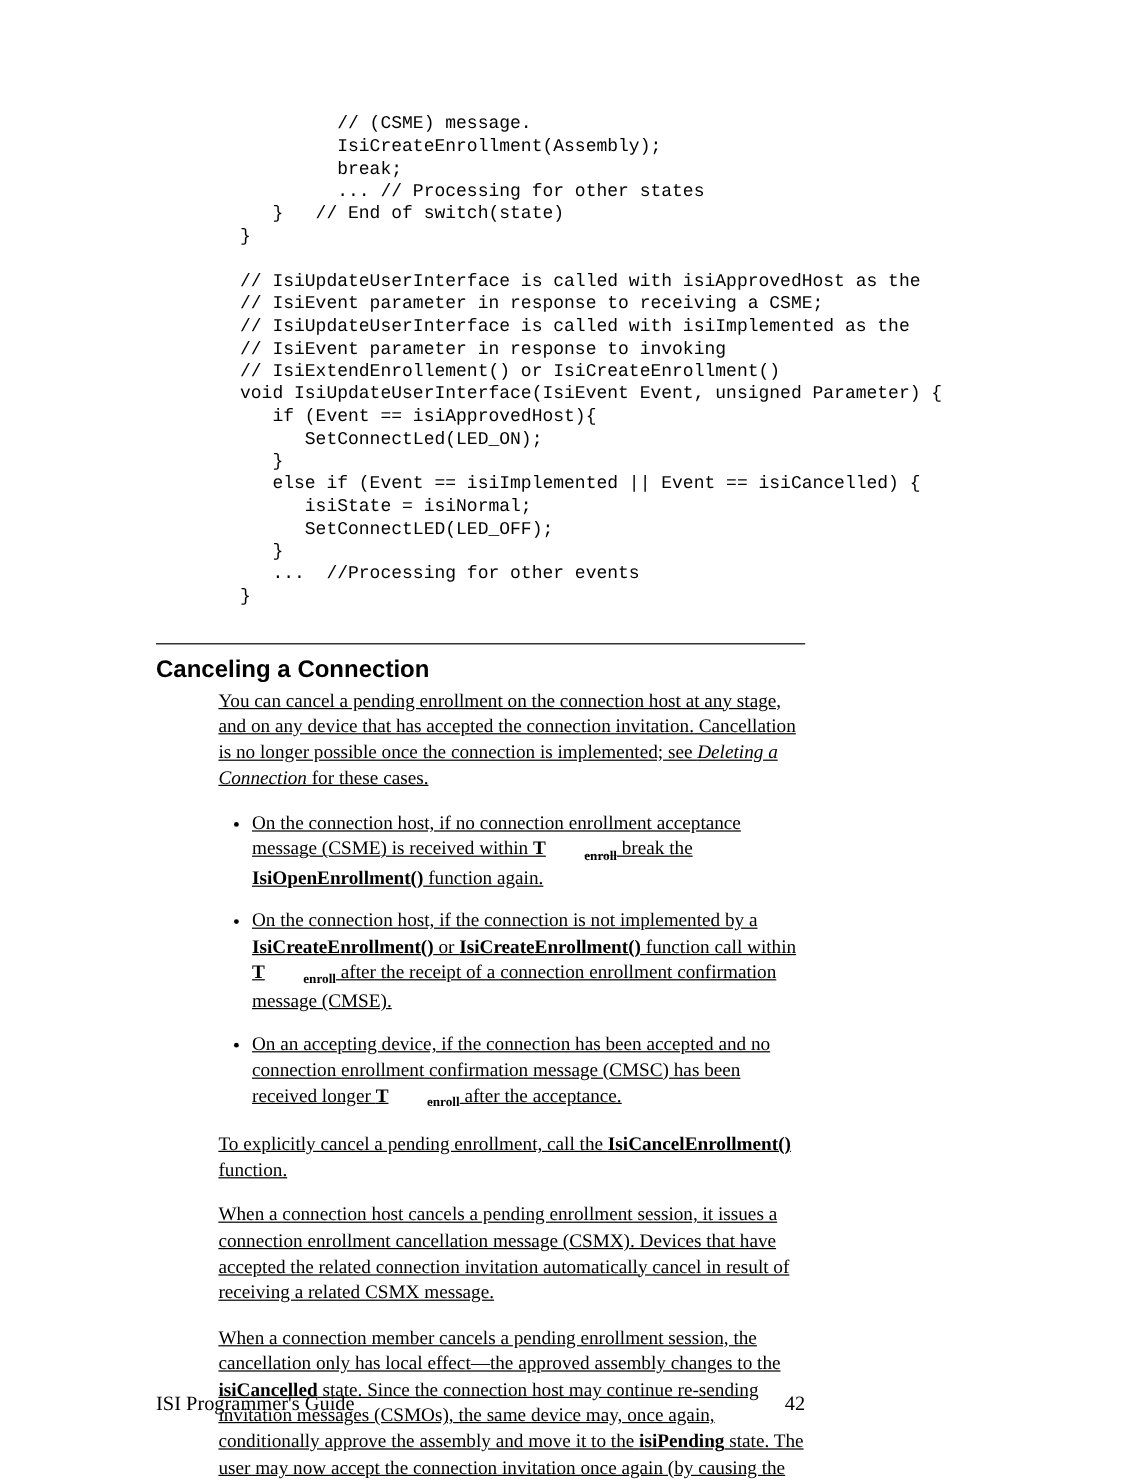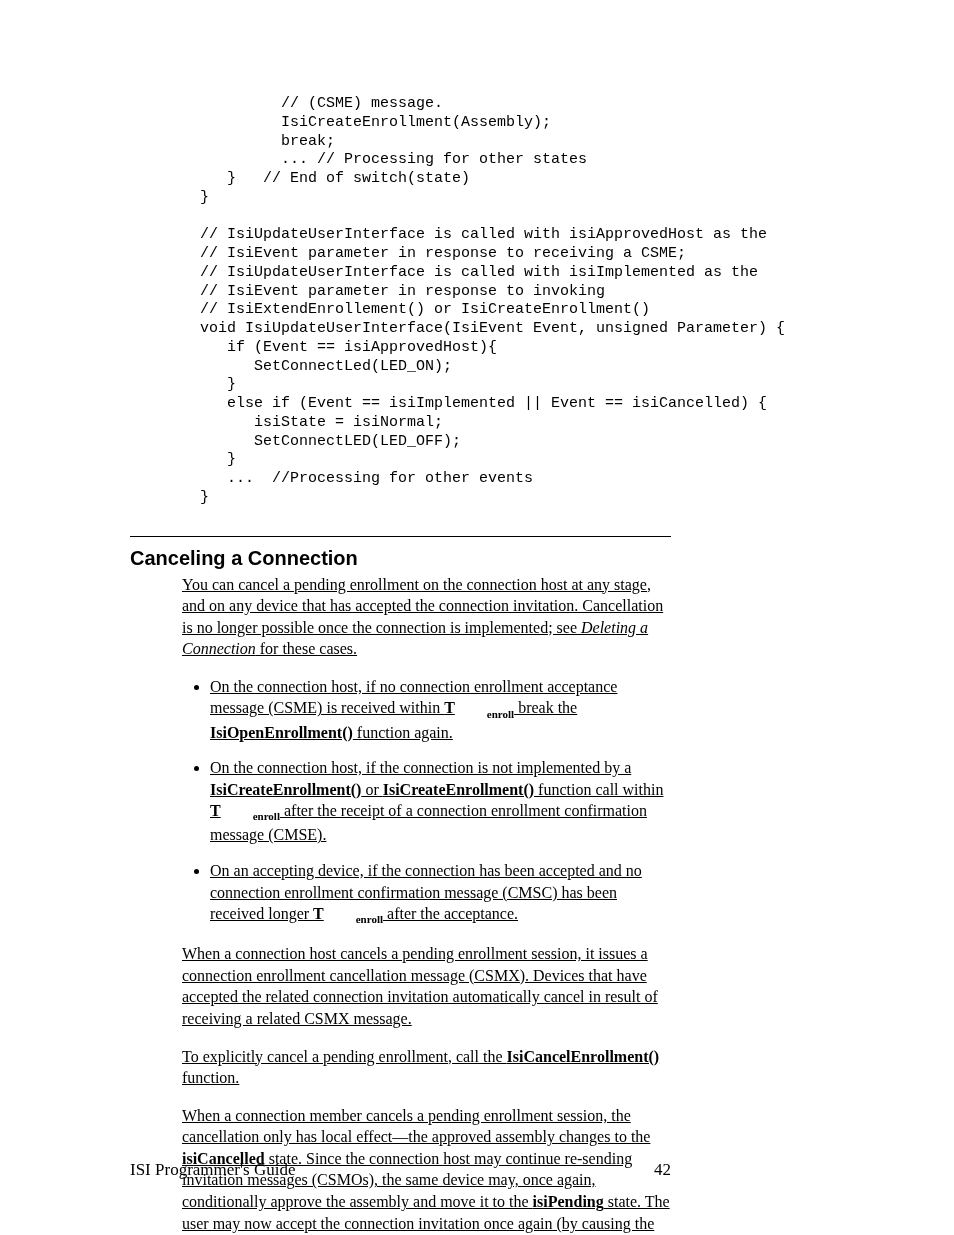--- a/index.html
+++ b/index.html
@@ -109,23 +109,23 @@
 
 
     <ul>
       <li><span>On the connection host, if no connection enrollment acceptance message (CSME) is received within </span><span class="bold">T</span><span class="sub">enroll</span><span> break the </span><span class="bold">IsiOpenEnrollment()</span><span> function again.</span></li>
 
       <li><span>On the connection host, if the connection is not implemented by a </span><span class="bold">IsiCreateEnrollment()</span><span> or </span><span class="bold">IsiCreateEnrollment()</span><span> function call within </span><span class="bold">T</span><span class="sub">enroll</span><span> after the receipt of a connection enrollment confirmation  message (CMSE).</span></li>
 
       <li><span>On an accepting device, if the connection has been accepted and no connection enrollment confirmation message (CMSC) has been received longer </span><span class="bold">T</span><span class="sub">enroll</span><span> after the acceptance.</span></li>
     </ul>
 
+    <p><span>To explicitly cancel a pending enrollment, call the </span><span class="bold">IsiCancelEnrollment()</span><span> function.</span></p>
+
     <p>When a connection host cancels a pending enrollment session, it issues a connection enrollment cancellation message (CSMX).  Devices that have accepted the related connection invitation automatically cancel in result of receiving a related CSMX message.</p>
-
-    <p><span>To explicitly cancel a pending enrollment, call the </span><span class="bold">IsiCancelEnrollment()</span><span> function.</span></p>
 
     <p><span>When a connection member cancels a pending enrollment session, the cancellation only has local effect—the approved assembly changes to the </span><span class="bold">isiCancelled</span><span> state.  Since the connection host may continue re-sending invitation messages (CSMOs), the same device may, once again, conditionally approve the assembly and move it to the </span><span class="bold">isiPending</span><span> state.  The user may now accept the connection invitation once again (by causing the application to call</span></p>
 
   </div>
 
   <div class="footer">
     <span>ISI Programmer's Guide</span>
     <span>42</span>
   </div>
 

